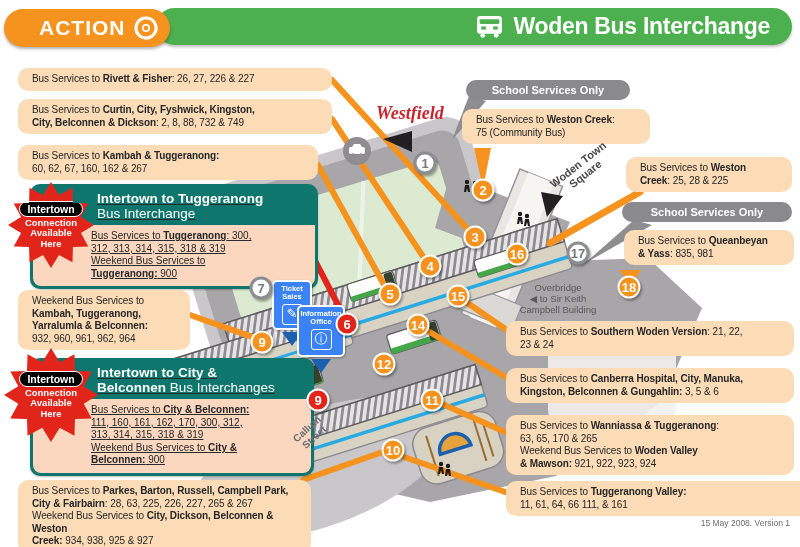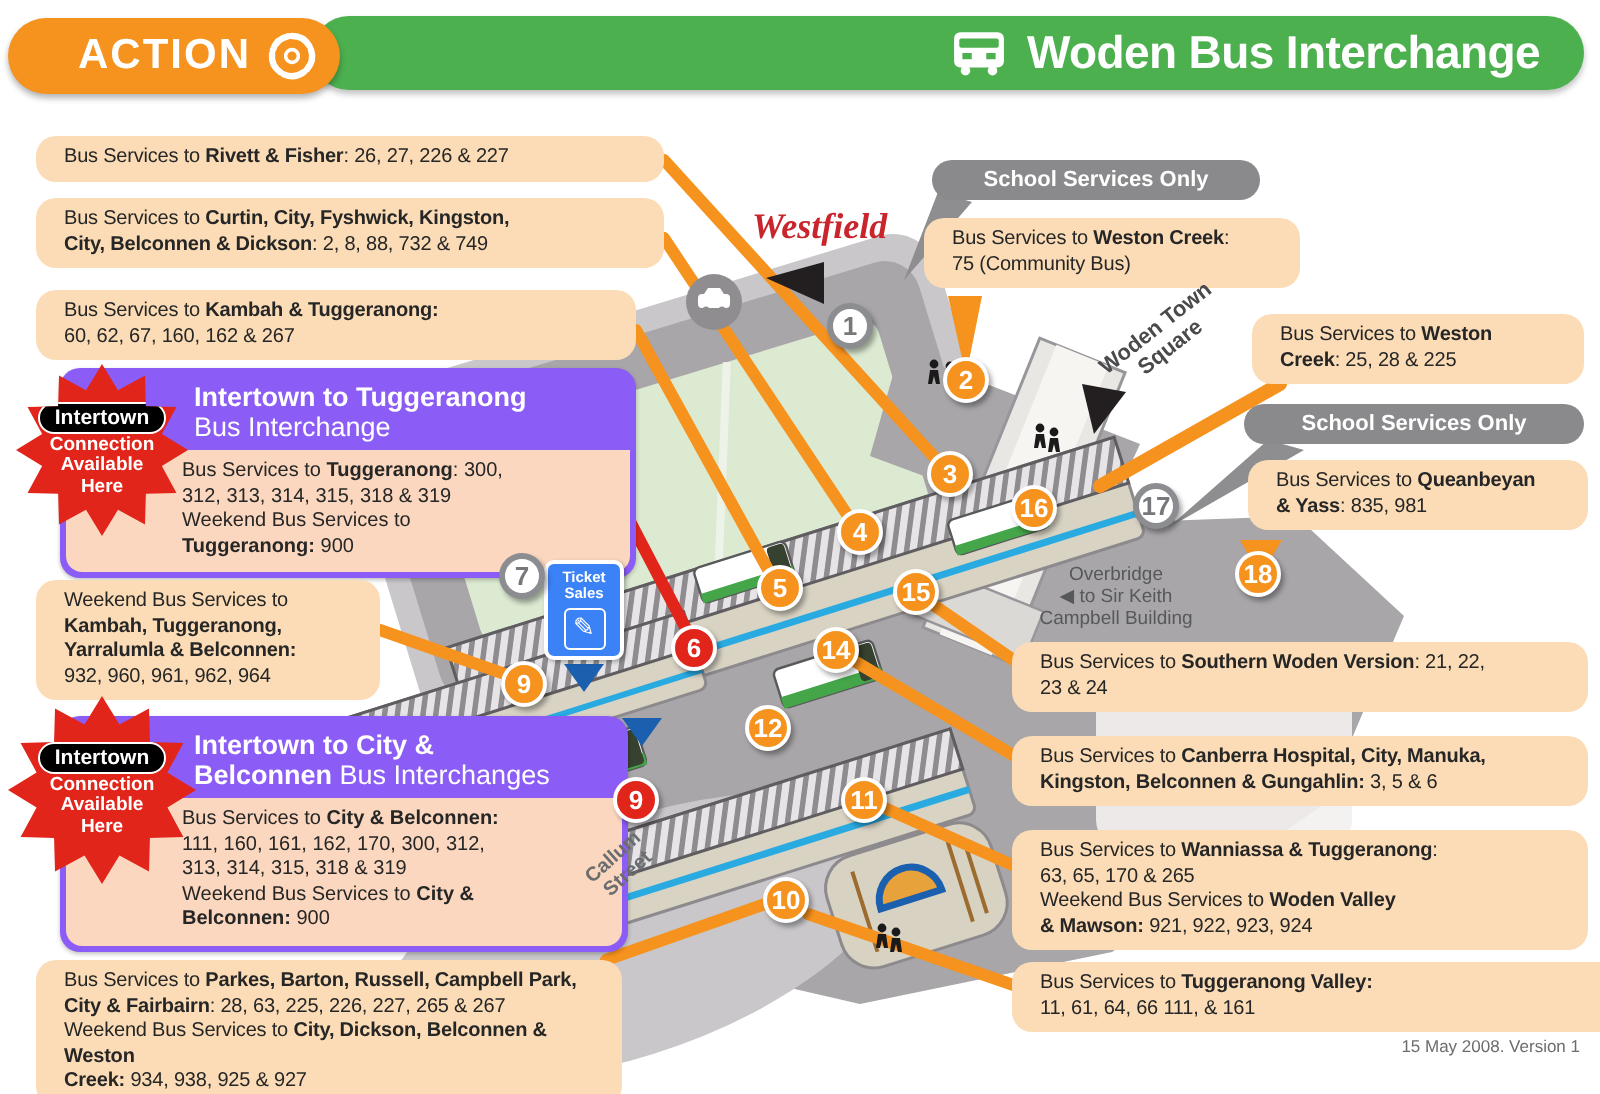--- a/index.html
+++ b/index.html
@@ -16,22 +16,22 @@
   .logo-pill .logo-text{color:#fff;font-weight:bold;font-size:21px;letter-spacing:1px;}
   
   .callout{position:absolute;background:#FBDCB6;border-radius:10px;padding:5px 14px;
            font-size:10px;line-height:1.25;letter-spacing:-.1px;color:#262626;box-sizing:border-box;}
   .rich{white-space:pre-line;}
   .rich b{font-weight:bold;}
   
   .school-pill{position:absolute;background:#8A8A8D;color:#fff;font-weight:bold;font-size:11px;
                border-radius:12px;padding:4px 14px;box-sizing:border-box;}
   
-  .redbox{position:absolute;background:#8b5cf6;border-radius:10px;padding:3px;box-sizing:border-box;
-          box-shadow:0 1px 2px rgba(0,0,0,.25);}
+  .redbox{position:absolute;background:#0f766e;border-radius:10px;padding:3px;box-sizing:border-box;
+          box-shadow:0 1px 2px rgba(0,0,0,.25);text-decoration:underline;}
   .redbox .rtitle{color:#fff;font-size:13.5px;line-height:1.08;padding:5px 6px 4px 64px;white-space:pre-line;}
   .redbox .rtitle b{font-weight:bold;}
   .redbox .rbody{background:#FAD7BE;border-radius:0 0 8px 8px;padding:5px 8px 6px 58px;
                  font-size:10px;line-height:1.25;color:#262626;}
   
   .burst{position:absolute;background:#E2251B;display:flex;flex-direction:column;align-items:center;
          justify-content:center;z-index:6;
          clip-path:polygon(100% 50%,84.8% 59.3%,93.3% 75%,75.5% 75.5%,75% 93.3%,59.3% 84.8%,50% 100%,40.7% 84.8%,25% 93.3%,24.5% 75.5%,6.7% 75%,15.2% 59.3%,0% 50%,15.2% 40.7%,6.7% 25%,24.5% 24.5%,25% 6.7%,40.7% 15.2%,50% 0%,59.3% 15.2%,75% 6.7%,75.5% 24.5%,93.3% 25%,84.8% 40.7%);}
   .burst .badge{background:#000;color:#fff;border:1.5px solid #fff;border-radius:10px;
                 padding:1px 7px;font-weight:bold;font-size:10.5px;white-space:nowrap;}
@@ -210,20 +210,25 @@
 Campbell Building</div>
   <div class="maplabel callum" style="left:283px;top:422px;width:55px;">Callum
 Street</div>
 
   <div class="bluesign" style="left:272px;top:280px;width:40px;height:50px;">
     <span class="rich">Ticket
 Sales</span>
     <span class="iconbox">✎</span>
   </div>
   <div class="darr" style="left:282px;top:332px;"></div>
+  <div class="bluesign" style="left:297px;top:305px;width:48px;height:52px;">
+    <span class="rich">Information
+Office</span>
+    <span class="iconbox">ⓘ</span>
+  </div>
   <div class="darr" style="left:311px;top:359px;"></div>
 
   <div id="stops-layer">
       <div class="stop gray" style="left: 425px; top: 163px;">
         <span>1</span>
       </div>
       <div class="stop orange" style="left: 483px; top: 190px;">
         <span>2</span>
       </div>
       <div class="stop orange" style="left: 475px; top: 237px;">

